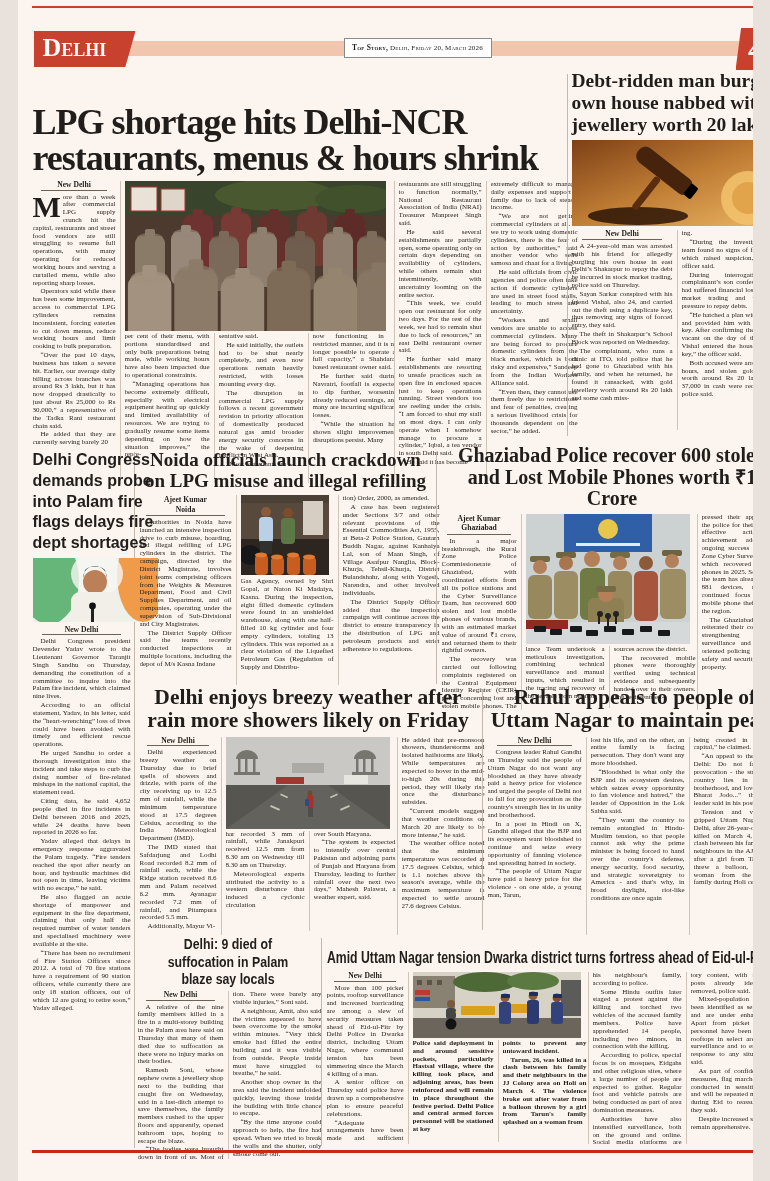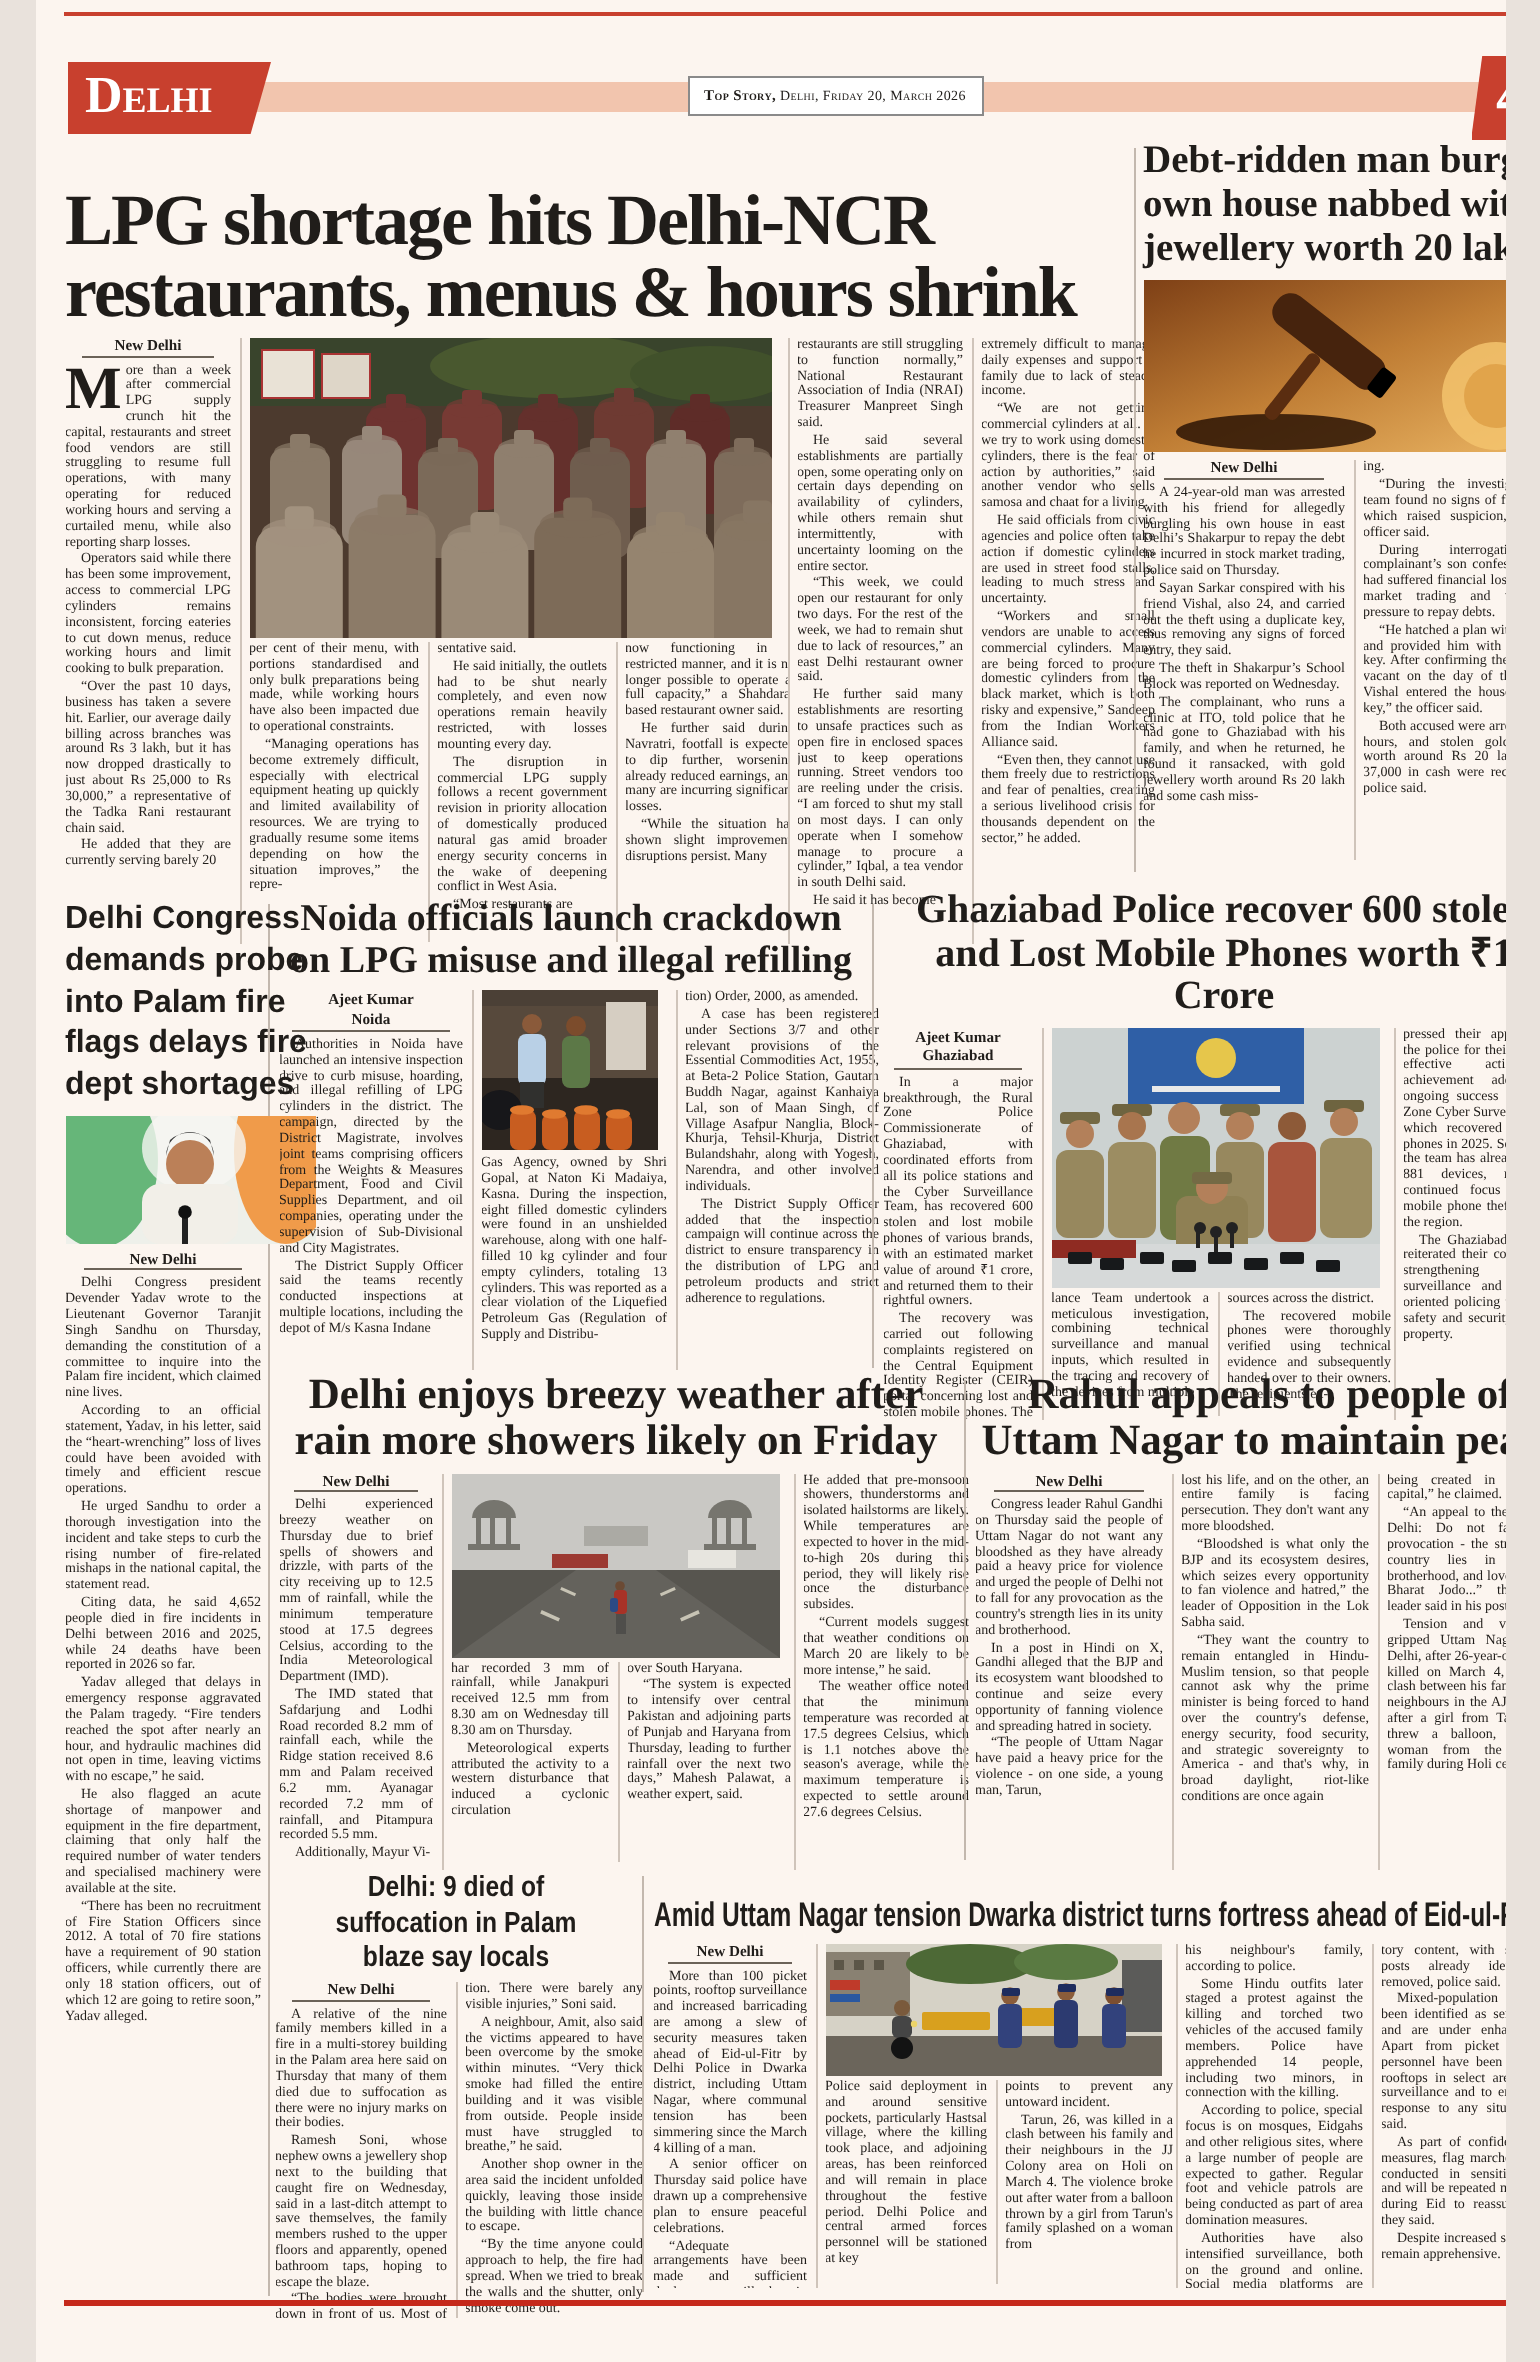--- a/index.html
+++ b/index.html
@@ -57,21 +57,21 @@
 
   <div class="topline"></div>
   <div class="band"></div>
   <div class="brand" data-bind="header.section">Delhi</div>
   <div class="topstory">
     <b data-bind="header.top_story_label">Top Story,</b>
     <span data-bind="header.edition_info">Delhi, Friday 20, March 2026</span>
   </div>
   <div class="pagenum" data-bind="header.page_number">4</div>
 
-  <section class="abs" style="left:15px;top:92px;width:533px;">
+  <section class="abs" style="left:15px;top:104px;width:533px;">
     <h1 class="h-main" data-bind="articles.lpg.headline">LPG shortage hits Delhi-NCR restaurants, menus &amp; hours shrink</h1>
     <div class="cols bodytext small" style="height:303px;margin-top:5px;">
       <div class="col rule" style="flex:0 0 88px;">
         <div class="dateline" data-bind="articles.lpg.dateline">New Delhi</div>
         <p style="text-indent:0;"><span class="dropcap" data-bind="articles.lpg.drop_cap">M</span><span data-bind="articles.lpg.lead">ore than a week after commercial LPG supply crunch hit the capital, restaurants and street food vendors are still struggling to resume full operations, with many operating for reduced working hours and serving a curtailed menu, while also reporting sharp losses.</span></p>
         <div data-bind-list="articles.lpg.col1">
             <p>Operators said while there has been some improvement, access to commercial LPG cylinders remains inconsistent, forcing eateries to cut down menus, reduce working hours and limit cooking to bulk preparation.</p>
             <p>“Over the past 10 days, business has taken a severe hit. Earlier, our average daily billing across branches was around Rs 3 lakh, but it has now dropped drastically to just about Rs 25,000 to Rs 30,000,” a representative of the Tadka Rani restaurant chain said.</p>
             <p>He added that they are currently serving barely 20</p>
           </div>
@@ -472,21 +472,21 @@
     <h2 class="h-dwarka" data-bind="articles.dwarka.headline">Amid Uttam Nagar tension Dwarka district turns fortress ahead of Eid-ul-Fitr</h2>
     <div class="cols bodytext small" style="height:172px;">
       <div class="col rule" style="flex:0 0 82px;">
         <div class="dateline" data-bind="articles.dwarka.dateline">New Delhi</div>
         <div data-bind-list="articles.dwarka.col1">
             <p>More than 100 picket points, rooftop surveillance and increased barricading are among a slew of security measures taken ahead of Eid-ul-Fitr by Delhi Police in Dwarka district, including Uttam Nagar, where communal tension has been simmering since the March 4 killing of a man.</p>
             <p>A senior officer on Thursday said police have drawn up a comprehensive plan to ensure peaceful celebrations.</p>
             <p>“Adequate arrangements have been made and sufficient deployment will be in place to maintain law and order. We are fully prepared to deal with any situation,” the officer said.</p>
           </div>
       </div>
-      <div class="col rule" style="flex:0 0 176px;">
+      <div class="col rule" style="flex:0 0 176px;font-weight:bold;">
         <svg class="photo" width="168" height="66" viewBox="0 0 168 66">
           <rect width="168" height="66" fill="#d6d2c6"></rect>
           <rect x="0" y="4" width="42" height="32" fill="#898172"></rect>
           <g fill="#5c5648">
               <rect x="4" y="8" width="5" height="5"></rect>
               <rect x="14" y="8" width="5" height="5"></rect>
               <rect x="24" y="8" width="5" height="5"></rect>
             </g>
           <rect x="2" y="18" width="15" height="5" fill="#bf3a2a"></rect>
           <rect x="2" y="25" width="15" height="4" fill="#2a58a0"></rect>

